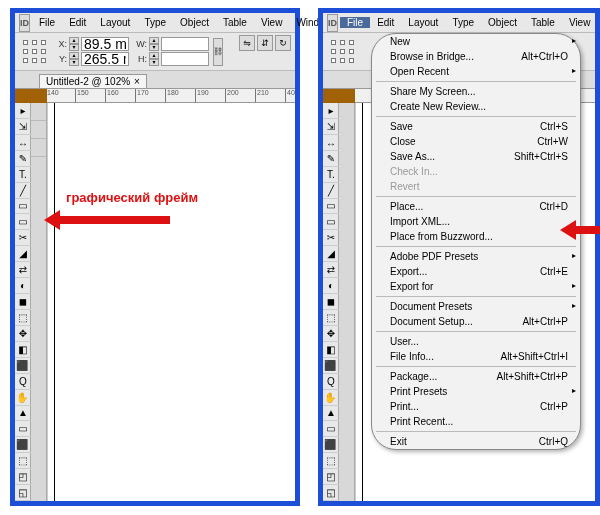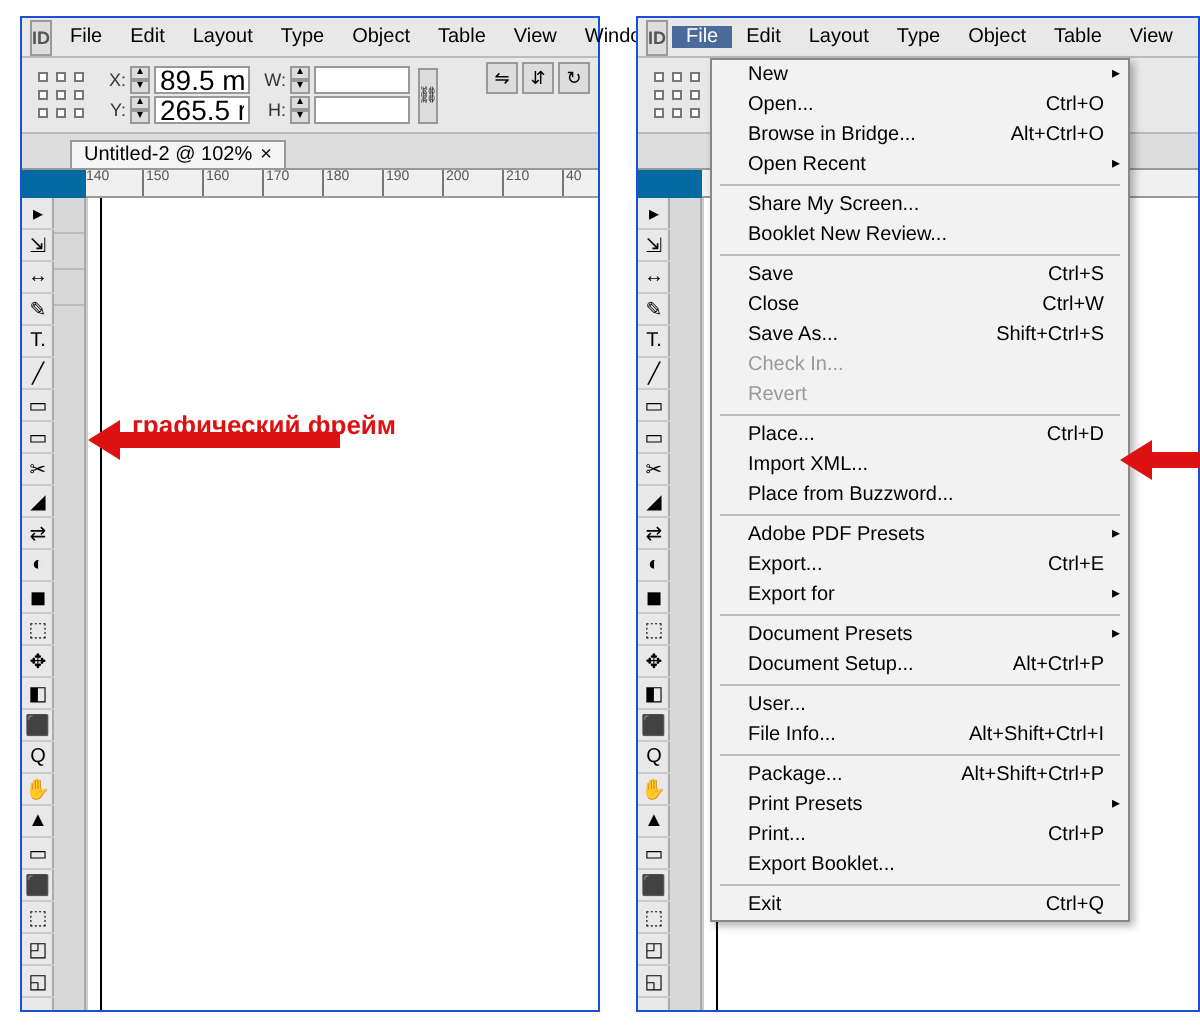--- a/index.html
+++ b/index.html
@@ -1,17 +1,17 @@
 <!DOCTYPE html>
 <html><head>
 <meta charset="utf-8">
 <style>
 * { margin: 0; padding: 0; box-sizing: border-box; font-family: Arial, sans-serif; }
 body { background: #fff; width: 600px; height: 515px; position: relative; overflow: hidden; }
-.panel { position: absolute; background: #0369a1; border: 1px solid #1d4ed8; }
+.panel { position: absolute; background: #a16207; border: 5px solid #1d4ed8; }
 .panel-left { left: 10px; top: 8px; width: 290px; height: 498px; }
 .panel-right { left: 318px; top: 8px; width: 282px; height: 498px; }
 .menubar { display: flex; height: 20px; background: #e8e8e8; border-bottom: 1px solid #bbb; align-items: center; padding-left: 4px; }
 .menubar .logo { width: 18px; height: 18px; display: flex; align-items: center; justify-content: center; font-size: 9px; font-weight: bold; color: #555; border: 1px solid #999; margin-right: 2px; background: #ddd; }
 .menubar .menu-item { font-size: 10px; padding: 0 7px; cursor: default; }
 .menubar .menu-item.active { background: #4a6a9a; color: #fff; }
 .controlbar { height: 38px; background: #e8e8e8; border-bottom: 1px solid #bbb; display: flex; align-items: center; padding: 0 6px; gap: 4px; }
 .ref-point { width: 28px; height: 28px; display: grid; grid-template-columns: repeat(3,1fr); grid-template-rows: repeat(3,1fr); gap: 3px; padding: 2px; }
 .ref-point div { width: 5px; height: 5px; border: 1px solid #777; background: #fff; }
 .xy-block { display: flex; flex-direction: column; gap: 1px; font-size: 9px; }
@@ -30,21 +30,21 @@
 .toolbox { width: 16px; background: #e8e8e8; border-right: 1px solid #aaa; display: flex; flex-direction: column; }
 .toolbox .tool { width: 16px; height: 16px; border-bottom: 1px solid #ccc; display: flex; align-items: center; justify-content: center; font-size: 10px; cursor: pointer; position: relative; }
 .side-strip { width: 16px; background: #d8d8d8; border-right: 1px solid #aaa; display: flex; flex-direction: column; }
 .side-strip .mini { height: 18px; border-bottom: 1px solid #bbb; display: flex; align-items: center; justify-content: center; font-size: 7px; writing-mode: vertical-rl; color: #555; }
 .canvas-area { flex: 1; background: #fff; position: relative; border-left: 1px solid #ccc; }
 .page-edge { position: absolute; left: 6px; top: 0; width: 1px; height: 100%; background: #000; }
 .arrow-red { position: absolute; display: flex; align-items: center; }
 .arrow-red .shaft { height: 8px; background: #d11; }
 .arrow-red .head { width: 0; height: 0; border-top: 10px solid transparent; border-bottom: 10px solid transparent; }
 .arrow-red .head.left { border-right: 16px solid #d11; }
-.label-red { color: #d11; font-size: 13px; font-weight: bold; margin-top: 15px; }
+.label-red { color: #d11; font-size: 13px; font-weight: bold; }
 .dropdown { position: absolute; background: #f2f2f2; border: 1px solid #888; box-shadow: 2px 2px 4px rgba(0,0,0,0.3); font-size: 10px; width: 210px; }
 .dropdown .dd-row { display: flex; justify-content: space-between; padding: 2px 12px 2px 18px; cursor: default; position: relative; }
 .dropdown .dd-row.disabled { color: #999; }
 .dropdown .dd-row .sub { position: absolute; right: 4px; font-size: 8px; }
 .dropdown .dd-sep { height: 1px; background: #bbb; margin: 2px 4px; }
 .ctrl-right-extras { position: absolute; right: 4px; top: 22px; display: flex; gap: 2px; }
 .ctrl-right-extras .b { width: 16px; height: 16px; border: 1px solid #999; background: #ddd; font-size: 9px; display: flex; align-items: center; justify-content: center; }
 </style>
 </head>
 <body>
@@ -238,43 +238,39 @@
         <div class="tool">⬚</div>
         <div class="tool">◰</div>
         <div class="tool">◱</div>
       </div>
     <div class="side-strip"></div>
     <div class="canvas-area">
       <div class="page-edge"></div>
     </div>
   </div>
 
-  <div class="dropdown" id="file-dd" style="left:36px; top:20px;">
+  <div class="dropdown" id="file-dd" style="left:48px; top:20px;border-radius:25px;">
       <div class="dd-row">
         <span>New</span>
         <span class="sub">▸</span>
-      </div>
-      <div class="dd-row">
-        <span>Open...</span>
-        <span>Ctrl+O</span>
       </div>
       <div class="dd-row">
         <span>Browse in Bridge...</span>
         <span>Alt+Ctrl+O</span>
       </div>
       <div class="dd-row">
         <span>Open Recent</span>
         <span class="sub">▸</span>
       </div>
       <div class="dd-sep"></div>
       <div class="dd-row">
         <span>Share My Screen...</span>
       </div>
       <div class="dd-row">
-        <span>Booklet New Review...</span>
+        <span>Create New Review...</span>
       </div>
       <div class="dd-sep"></div>
       <div class="dd-row">
         <span>Save</span>
         <span>Ctrl+S</span>
       </div>
       <div class="dd-row">
         <span>Close</span>
         <span>Ctrl+W</span>
       </div>
@@ -336,21 +332,21 @@
       </div>
       <div class="dd-row">
         <span>Print Presets</span>
         <span class="sub">▸</span>
       </div>
       <div class="dd-row">
         <span>Print...</span>
         <span>Ctrl+P</span>
       </div>
       <div class="dd-row">
-        <span>Export Booklet...</span>
+        <span>Print Recent...</span>
       </div>
       <div class="dd-sep"></div>
       <div class="dd-row">
         <span>Exit</span>
         <span>Ctrl+Q</span>
       </div>
     </div>
 </div>
 
 <div class="arrow-red" style="left:560px; top:220px;">

